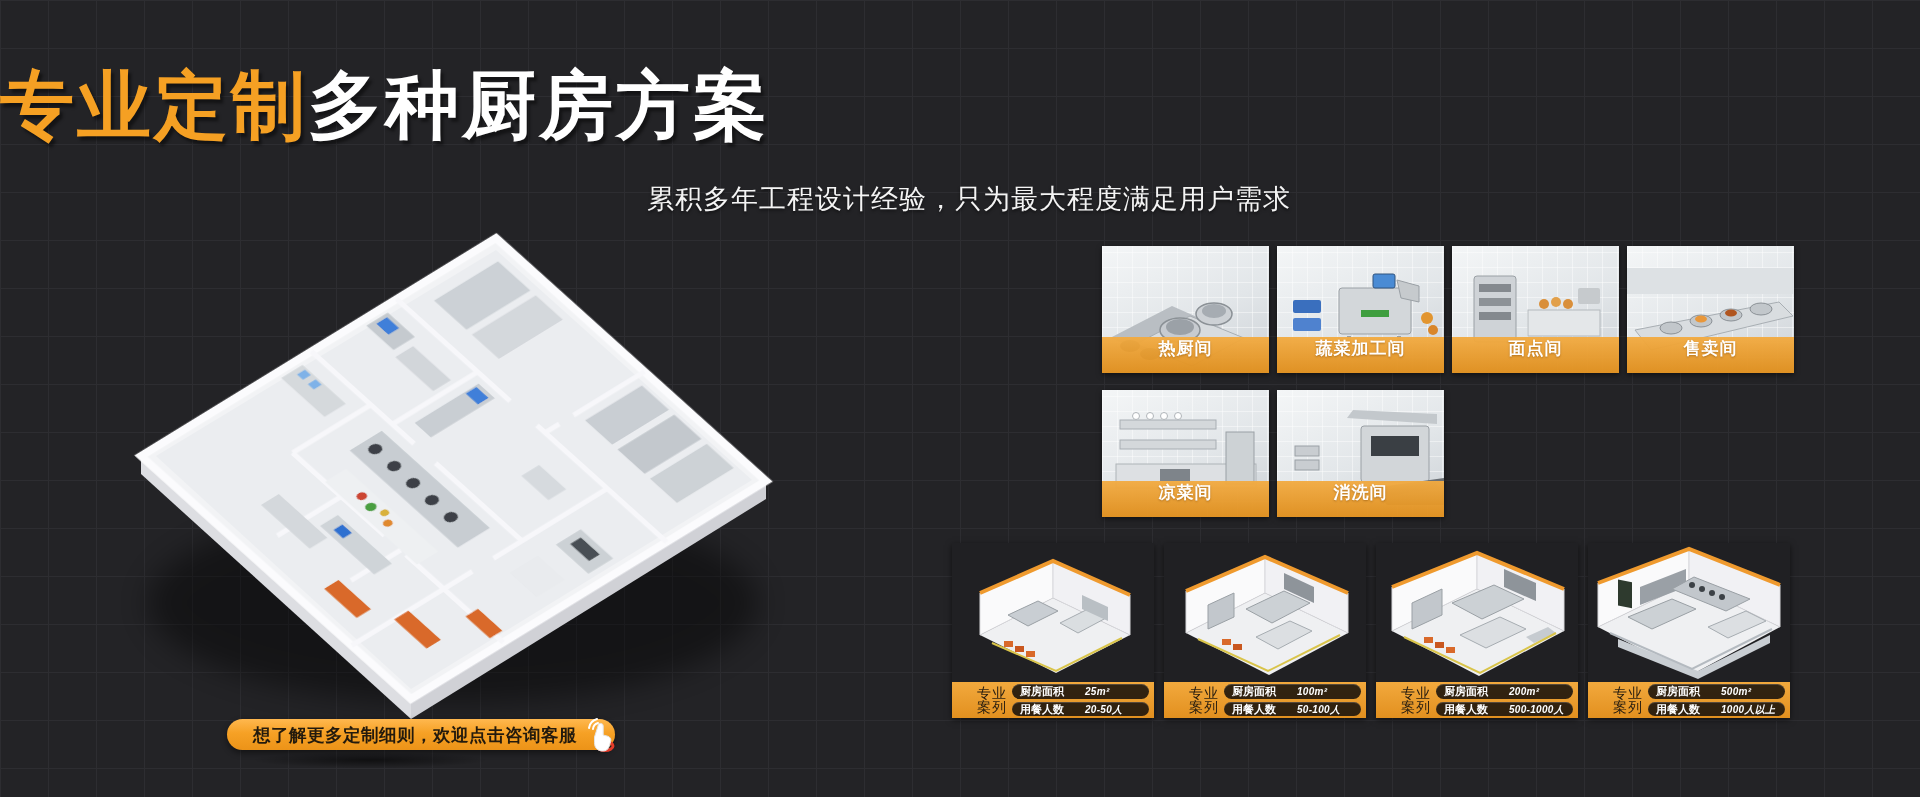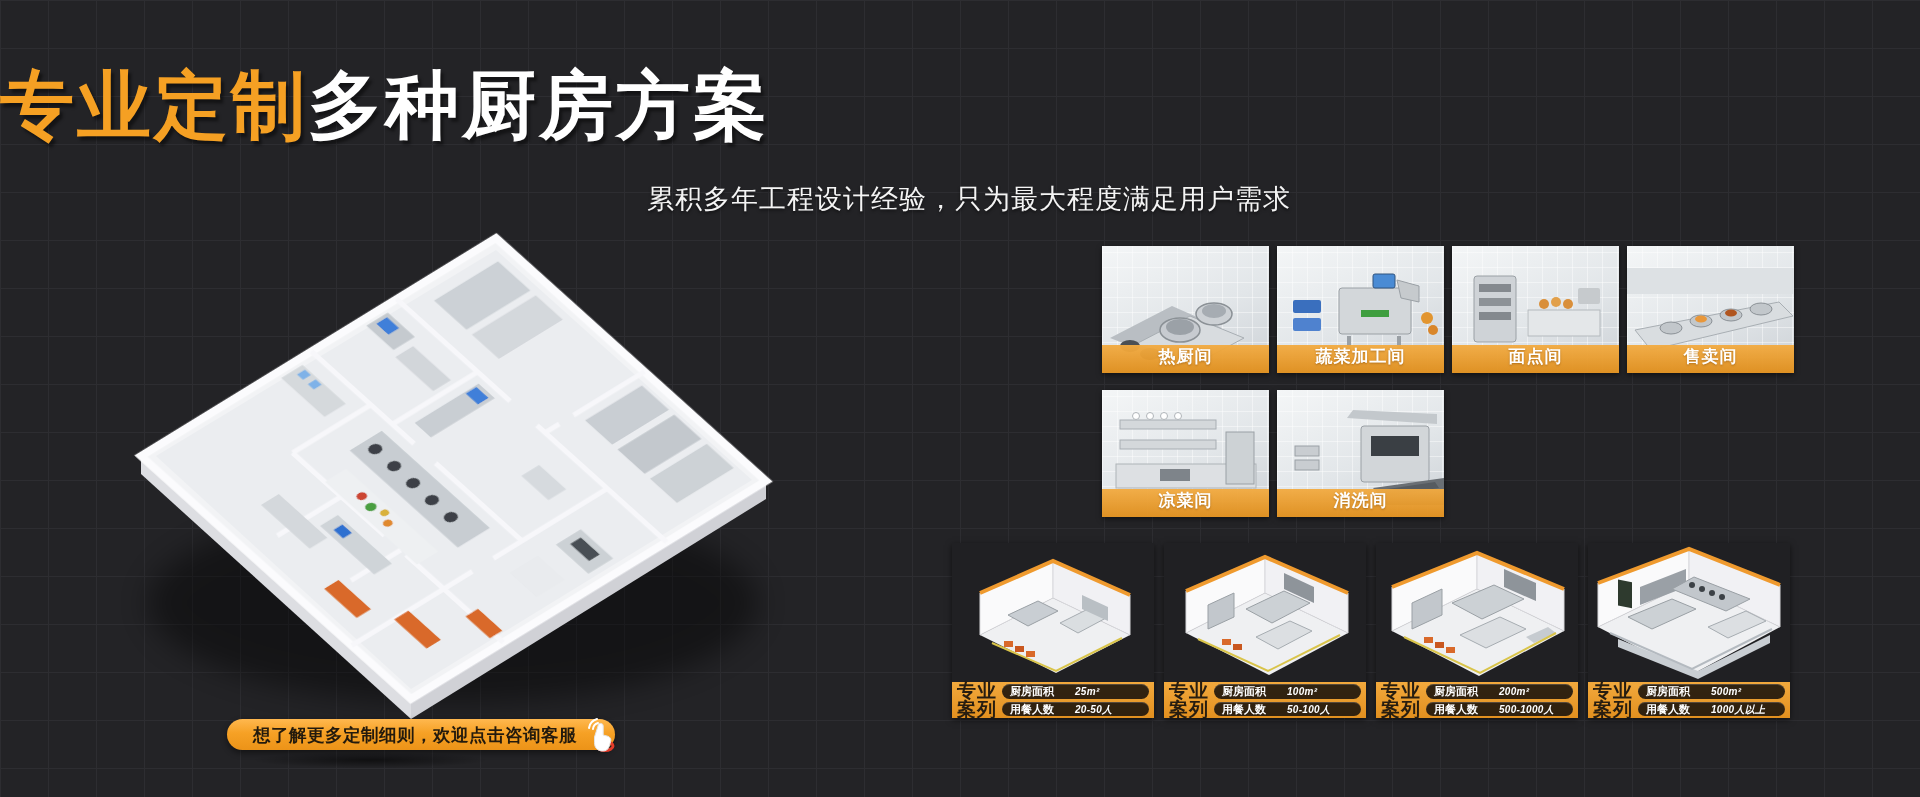--- a/index.html
+++ b/index.html
@@ -51,36 +51,36 @@
   .room-tile{position:relative;margin:0;overflow:hidden;background:#dfe3e6;box-shadow:0 2px 5px rgba(0,0,0,.5);}
   .room-img{
     position:absolute;inset:0;
     background:
       repeating-linear-gradient(90deg, rgba(255,255,255,.45) 0 1px, transparent 1px 15px),
       repeating-linear-gradient(0deg, rgba(255,255,255,.45) 0 1px, transparent 1px 15px),
       linear-gradient(155deg,#f4f6f7 0%,#e2e6e9 55%,#ccd1d6 100%);
   }
   .room-img svg{position:absolute;inset:0;width:100%;height:100%;}
   .room-label{
-    position:absolute;left:0;right:0;bottom:0;height:28px;line-height:24px;
+    position:absolute;left:0;right:0;bottom:0;height:36px;line-height:24px;
     text-align:center;color:#ffffff;font-size:17px;font-weight:700;letter-spacing:1px;
     background:linear-gradient(180deg,rgba(242,171,66,.96),rgba(223,142,28,.96));
     text-shadow:0 1px 2px rgba(110,60,0,.45);
   }
   
   .cases-row{position:absolute;left:952px;top:543px;display:flex;gap:10px;}
   .case-card{position:relative;width:202px;height:175px;background:#202023;box-shadow:0 2px 6px rgba(0,0,0,.55);overflow:hidden;}
   .case-img{position:absolute;left:0;top:0;width:202px;height:139px;}
   .case-img svg{display:block;width:100%;height:100%;}
   .case-footer{
     position:absolute;left:0;right:0;bottom:0;height:36px;
     display:flex;align-items:center;gap:5px;padding:0 5px;box-sizing:border-box;
     background:linear-gradient(180deg,#f2a93d 0%,#e2901f 100%);
   }
-  .case-tag{color:#271d10;font-size:19px;font-weight:700;line-height:1.0;letter-spacing:1px;flex:0 0 auto;}
+  .case-tag{color:#271d10;font-size:14px;font-weight:400;line-height:1.0;letter-spacing:1px;flex:0 0 auto;margin-left:20px;}
   .case-tag span{display:block;}
   .case-pills{display:flex;flex-direction:column;gap:3px;flex:1 1 auto;min-width:0;}
   .pill{
     display:flex;align-items:baseline;gap:5px;
     background:rgba(34,25,14,.93);border-radius:9px;padding:0 8px;height:14.5px;
     color:#ffffff;font-size:11px;font-weight:700;line-height:14.5px;white-space:nowrap;
     box-shadow:inset 0 1px 0 rgba(255,255,255,.18);
     text-align:right;
   }
   .pill .val{font-size:10px;font-style:italic;letter-spacing:.3px;margin-left:16px;}

